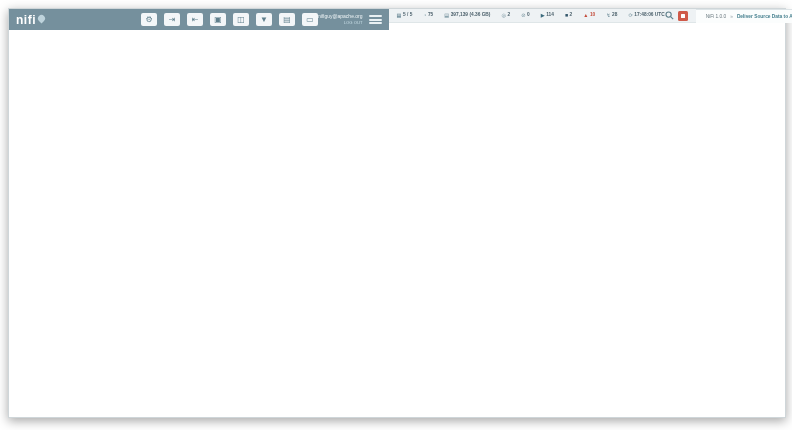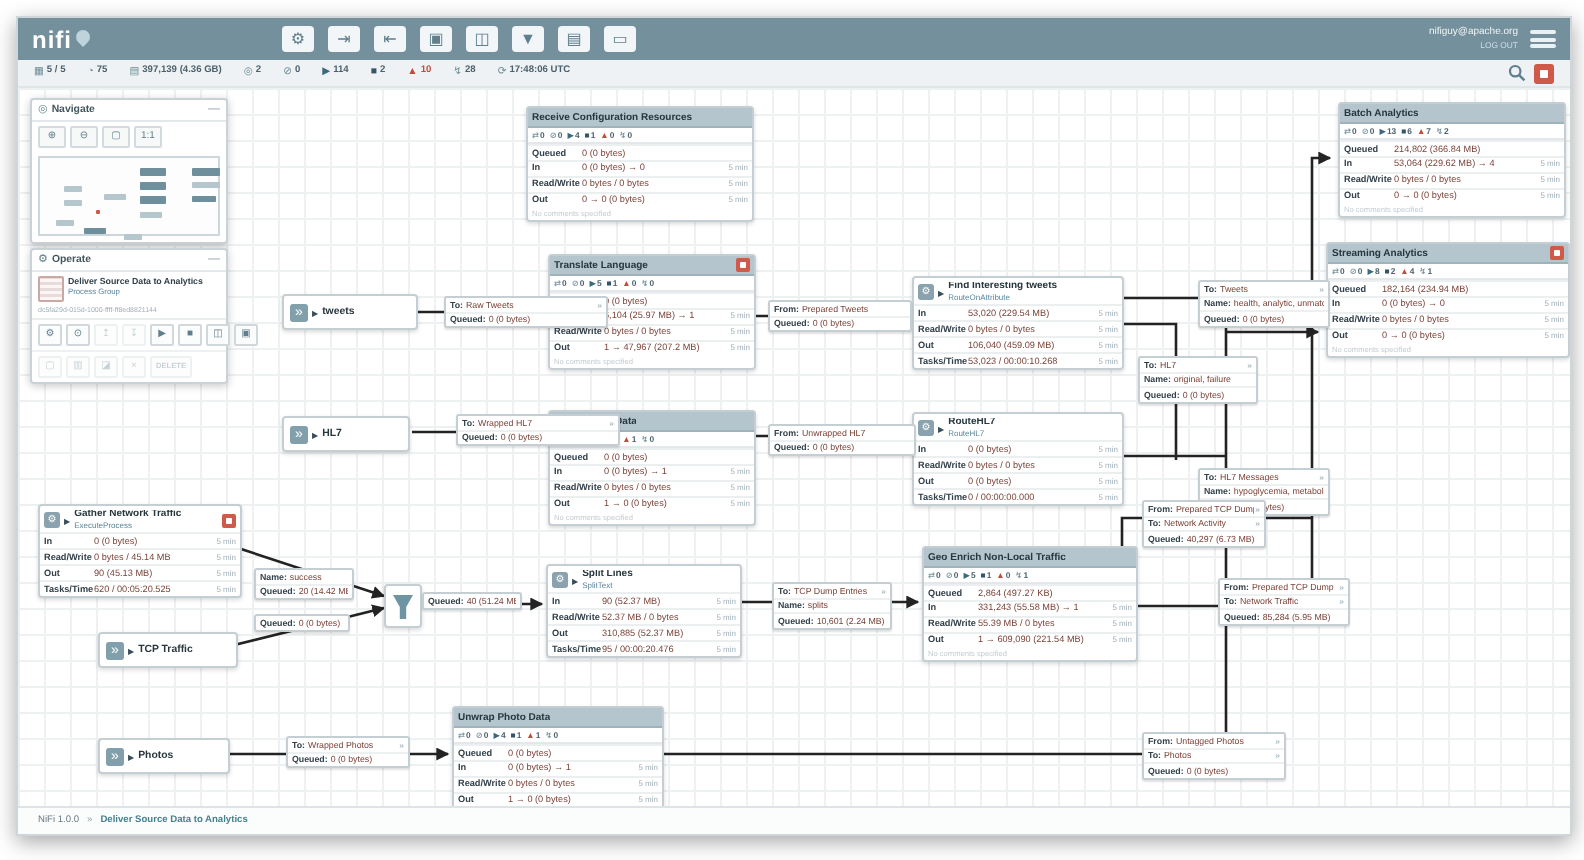--- a/index.html
+++ b/index.html
@@ -1,17 +1,17 @@
 <!DOCTYPE html>
 <html><head>
 <meta charset="utf-8">
 <style>
   html,body{margin:0;padding:0;width:792px;height:430px;background:#fff;
     font-family:"Liberation Sans","DejaVu Sans",sans-serif;overflow:hidden;}
-  .app{position:absolute;left:8px;top:8px;width:776px;height:408px;display:flex;flex-direction:column;
+  .app{position:absolute;left:8px;top:8px;width:776px;height:408px;display:flex;flex-direction:row;
     background:#fff;border:1px solid #cfd6d9;box-shadow:0 3px 10px rgba(0,0,0,.35);}
   
   .hdr{height:21px;background:#75909d;display:flex;align-items:center;padding:0 7px;flex:none;}
   .logo{display:flex;align-items:center;gap:2px;}
   .logo-txt{color:#fff;font-weight:bold;font-size:12px;letter-spacing:.5px;line-height:1;}
   .logo-drop{width:7px;height:7px;background:#bed3dc;border-radius:50% 50% 50% 0;transform:rotate(-45deg);margin-top:-3px;}
   .toolbar{display:flex;gap:7px;margin-left:96px;}
   .tool{width:16px;height:13px;background:rgba(250,252,253,.95);border-radius:2px;color:#5f7f8c;
     font-size:8px;line-height:13px;text-align:center;cursor:grab;}
   .hdr-right{margin-left:auto;display:flex;align-items:center;gap:6px;}

